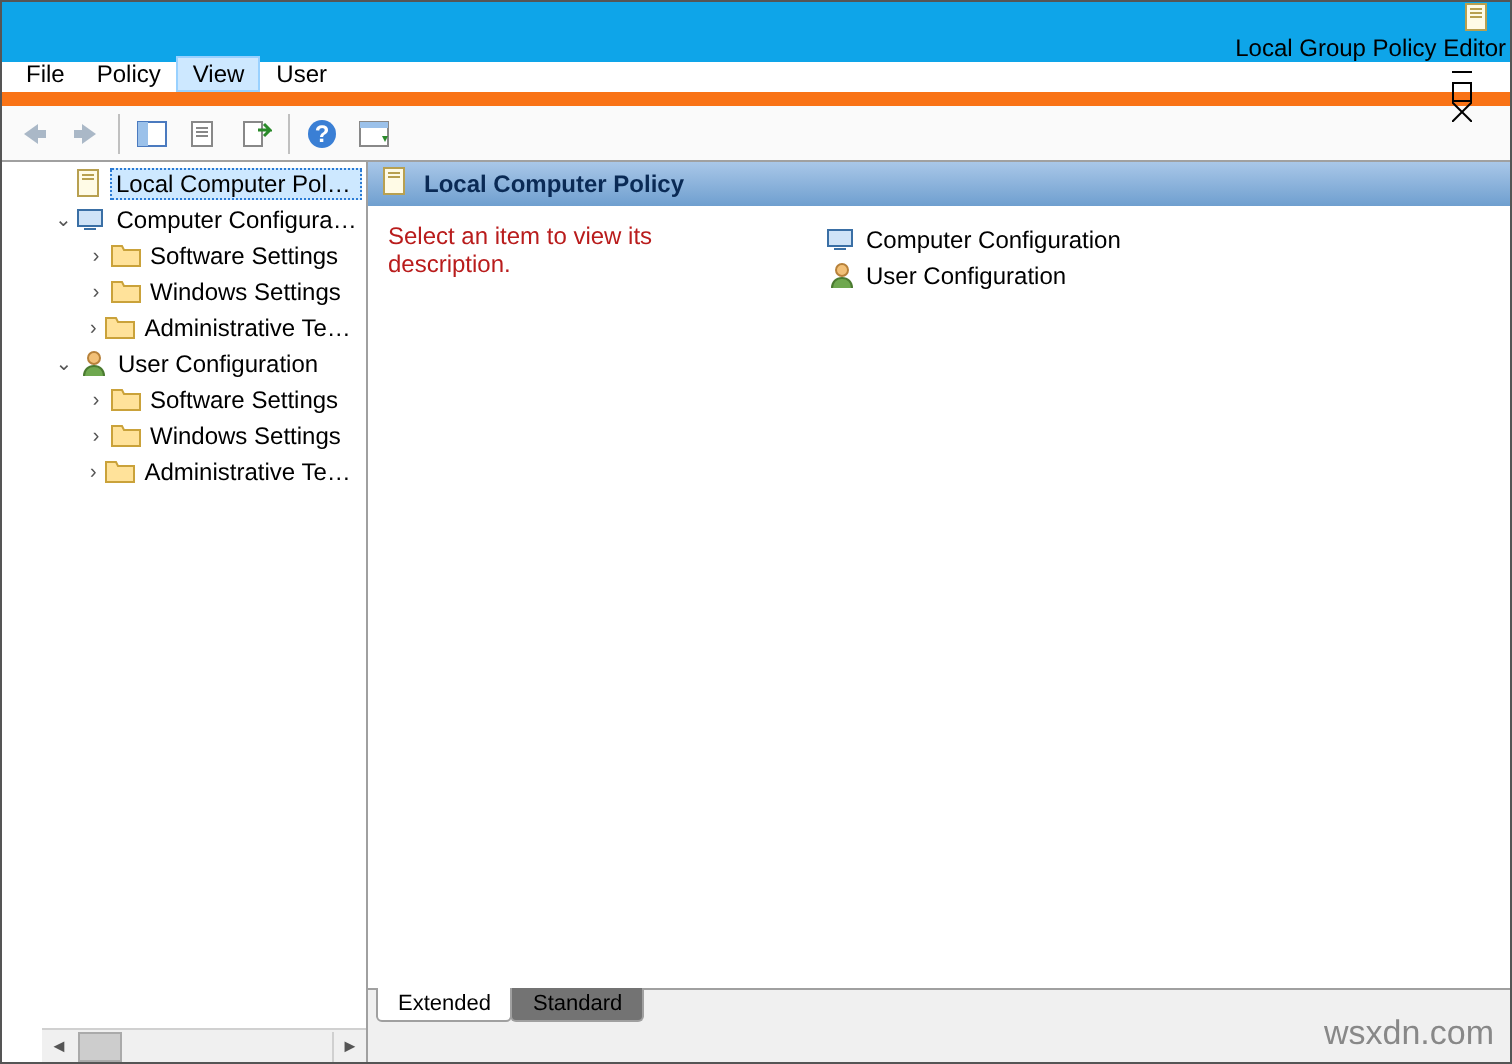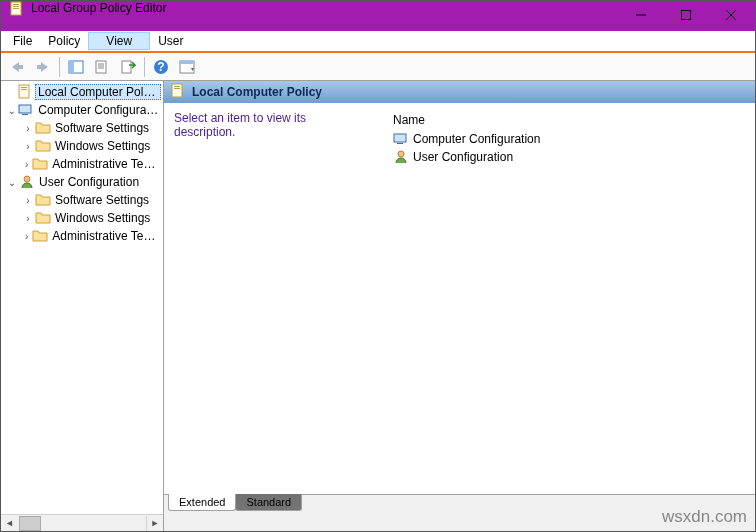--- a/index.html
+++ b/index.html
@@ -1,57 +1,57 @@
 <!DOCTYPE html>
 <html><head>
 <meta charset="utf-8">
 <style>
 * { box-sizing: border-box; margin: 0; padding: 0; font-family: "Segoe UI", Tahoma, sans-serif; font-size: 12px; }
 body { background: #fff; width: 756px; height: 532px; overflow: hidden; border: 1px solid #555; position: relative; }
 
 
-.titlebar { height: 30px; display: flex; align-items: flex-start; padding: 0 2px 0 8px; background: #a21caf; }
+.titlebar { height: 30px; display: flex; align-items: flex-end; padding: 0 2px 0 8px; background: #0ea5e9; flex-direction: column; }
 .titlebar .icon { width: 16px; height: 16px; margin-right: 6px; }
 .titlebar .title { flex: 1; font-size: 12px; }
 .titlebar .winbtn { width: 45px; height: 28px; display: flex; align-items: center; justify-content: center; }
 .titlebar .winbtn svg { width: 10px; height: 10px; }
 
 
-.menubar { height: 22px; display: flex; align-items: center; padding: 0 4px; background: #fff; border-bottom: 2px solid #f97316; }
+.menubar { height: 22px; display: flex; align-items: flex-end; padding: 0 4px; background: #fff; border-bottom: 7px solid #f97316; }
 .menubar .menu-item { padding: 2px 8px; cursor: default; }
-.menubar .menu-item.active { background: #cde8ff; border: 1px solid #99d1ff; padding: 1px 17px; }
+.menubar .menu-item.active { background: #cde8ff; border: 1px solid #99d1ff; padding: 1px 7px; }
 
 
 .toolbar { height: 28px; display: flex; align-items: center; padding: 0 4px; border-bottom: 1px solid #a0a0a0; background: #fafafa; gap: 2px; }
 .tbtn { width: 24px; height: 22px; display: flex; align-items: center; justify-content: center; border: 1px solid transparent; }
 .tbtn.disabled { opacity: 0.45; }
 .sep { width: 1px; height: 20px; background: #c0c0c0; margin: 0 2px; }
 
 
-.content { display: flex; height: calc(100% - 30px - 22px - 28px); }
+.content { display: flex; height: calc(100% - 30px - 22px - 28px); margin-left: 20px; }
 
 
 .treepanel { width: 163px; border-right: 1px solid #a0a0a0; display: flex; flex-direction: column; }
 .tree { flex: 1; overflow: hidden; padding: 2px 0; background: #fff; font-size: 12px; user-select: none; }
 .tree-row { display: flex; align-items: center; height: 18px; white-space: nowrap; padding-right: 2px; }
 .tree-row .twisty { width: 14px; text-align: center; color: #555; font-size: 10px; }
 .tree-row .ticon { width: 16px; height: 16px; margin-right: 2px; flex-shrink: 0; }
 .tree-row .tlabel { padding: 0 2px; overflow: hidden; }
 .tree-row.sel .tlabel { background: #cde8ff; border: 1px dotted #2a7ad4; }
 .tree-scroll { height: 17px; background: #f0f0f0; border-top: 1px solid #d0d0d0; display:flex; align-items:center; }
 .tree-scroll .thumb { width: 22px; height: 15px; background: #cdcdcd; border:1px solid #aaa; margin-left:1px;}
 .tree-scroll .arrow { width:17px; height:15px; display:flex; align-items:center; justify-content:center; color:#555; font-size:9px; border-left:1px solid #d0d0d0; margin-left:auto;}
 .tree-scroll .arrowL { border:none; margin:0;}
 
 
 .details { flex: 1; display: flex; flex-direction: column; }
 .details-header { height: 22px; background: linear-gradient(#a9c7e8, #6f9fcf); display: flex; align-items: center; padding: 0 6px; gap: 6px; color: #fff; }
 .details-header .dtitle { color: #0a2a55; font-weight: bold; }
 .details-body { flex: 1; display: flex; padding: 8px 10px; gap: 20px; border-bottom:1px solid #a0a0a0;}
-.desc-col { width: 195px; font-size: 12px; color: #4c1d95; }
+.desc-col { width: 195px; font-size: 12px; color: #b91c1c; }
 .list-col { flex: 1; }
 .list-header { font-size: 12px; padding: 2px 4px; border-bottom:1px solid transparent;}
 .list-item { display: flex; align-items: center; gap: 4px; height: 18px; padding: 0 4px; }
 .list-item .licon { width: 16px; height: 16px; }
 
 
 .tabs { height: 36px; display: flex; align-items: flex-start; padding-left: 4px; position:relative; background:#f0f0f0;}
 .tabs .tabrow { display:flex; gap:0; position:relative; top:-1px;}
 .tab { padding: 2px 10px; font-size: 11px; background: #737373; border: 1px solid #a0a0a0; border-top: none; border-radius: 0 0 3px 3px; margin-right:-1px;}
 .tab.active { background: #fff; }
@@ -241,21 +241,20 @@
             <rect x="4" y="3" width="6" height="1" fill="#b8a050"></rect>
             <rect x="4" y="5" width="6" height="1" fill="#b8a050"></rect>
           </svg></span>
       <span class="dtitle">Local Computer Policy</span>
     </div>
     <div class="details-body">
       <div class="desc-col">
         <div>Select an item to view its description.</div>
       </div>
       <div class="list-col">
-        <div class="list-header">Name</div>
         <div class="list-item">
           <span class="licon"><svg viewBox="0 0 16 16">
                 <rect x="1" y="3" width="12" height="8" fill="#cfe3f7" stroke="#3a6fa5"></rect>
                 <rect x="4" y="12" width="6" height="1" fill="#3a6fa5"></rect>
               </svg></span>
           <span>Computer Configuration</span>
         </div>
         <div class="list-item">
           <span class="licon"><svg viewBox="0 0 16 16">
                 <circle cx="8" cy="5" r="3" fill="#f2c078" stroke="#b7813a"></circle>

